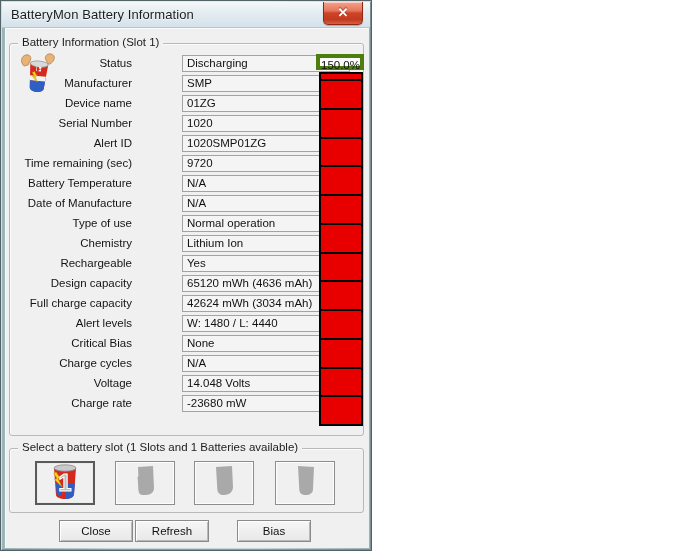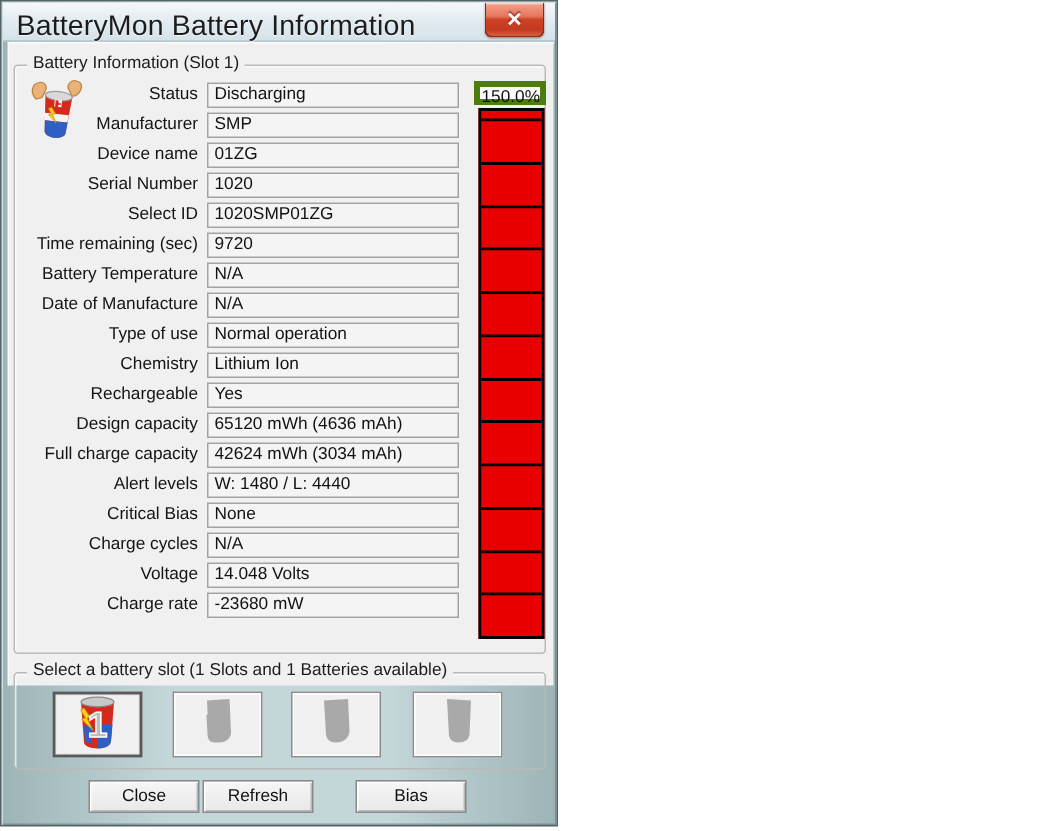--- a/index.html
+++ b/index.html
@@ -13,33 +13,33 @@
     background:linear-gradient(90deg,#9db4b7 0%, #c3d6d8 30%, #c3d6d8 70%, #9db4b7 100%);
     border:1px solid #536468;
     box-shadow: inset 1px 1px 0 rgba(255,255,255,.55), inset -1px -1px 0 rgba(90,110,115,.55);
   }
   .titlebar {
     position:absolute; left:1px; right:1px; top:1px; height:26px;
     background:linear-gradient(180deg,#f5f8f9 0%, #e3ecf1 45%, #d5e2ea 100%);
     border-bottom:1px solid #b5c6cc;
   }
   .title-text {
-    position:absolute; left:9px; top:5px; font-size:19px; color:#1c1c1c;
+    position:absolute; left:9px; top:5px; font-size:13px; color:#1c1c1c;
     letter-spacing:.1px; text-shadow:0 1px 0 rgba(255,255,255,.8);
   }
   .close-btn {
     position:absolute; left:322px; top:1px; width:40px; height:23px;
     background:linear-gradient(180deg,#f4a28c 0%, #e4775c 40%, #cf4328 50%, #c23a20 80%, #d4603f 100%);
     border:1px solid #8f2713; border-top:none; border-radius:0 0 5px 5px;
     box-shadow: inset 0 1px 0 rgba(255,255,255,.5), 0 1px 1px rgba(0,0,0,.25);
     color:#fff; font-size:13px; font-weight:bold; text-align:center; line-height:21px;
     cursor:default; text-shadow:0 -1px 1px rgba(90,10,0,.6);
   }
   .client {
-    position:absolute; left:4px; top:27px; width:364px; height:429px;
+    position:absolute; left:4px; top:27px; width:364px; height:520px;
     background:#f0f0f0; box-shadow: inset 1px 1px 0 #fafafa;
   }
 
   
   .groupbox {
     position:absolute; border:1px solid #b9b9b9; border-radius:3px;
     box-shadow: inset 1px 1px 0 rgba(255,255,255,.7);
   }
   .groupbox .legend {
     position:absolute; top:-8px; left:8px; background:#f0f0f0; padding:0 4px;
@@ -49,21 +49,21 @@
   
   .rows { position:absolute; left:0; top:9px; right:0; }
   .row { display:flex; height:20px; align-items:center; }
   .row .lbl {
     flex:0 0 128px; text-align:right; padding-right:6px;
     font-size:11.5px; color:#141414; line-height:16px; white-space:nowrap;
   }
   .row .field {
     width:168px; height:17px; background:#f4f4f4; border:1px solid #a3a3a3;
     font-size:11.5px; color:#111; line-height:15px; padding:0 0 0 4px;
-    white-space:nowrap; overflow:hidden;
+    white-space:nowrap; overflow:hidden;margin-left:44px;
   }
 
   
   .pct-box {
     position:absolute; left:306px; top:10px; width:48px; height:16px;
     background:#fbfbfb; border:4px solid #4d7c0f; font-size:11.5px;
     text-align:right; line-height:14px; color:#111;
   }
   .bar {
     position:absolute; left:309px; top:28px; width:44px; height:354px;
@@ -142,21 +142,21 @@
             </div>
             <div class="row">
               <span class="lbl">Device name</span>
               <div class="field">01ZG</div>
             </div>
             <div class="row">
               <span class="lbl">Serial Number</span>
               <div class="field">1020</div>
             </div>
             <div class="row">
-              <span class="lbl">Select ID</span>
+              <span class="lbl">Alert ID</span>
               <div class="field">1020SMP01ZG</div>
             </div>
             <div class="row">
               <span class="lbl">Time remaining (sec)</span>
               <div class="field">9720</div>
             </div>
             <div class="row">
               <span class="lbl">Battery Temperature</span>
               <div class="field">N/A</div>
             </div>

